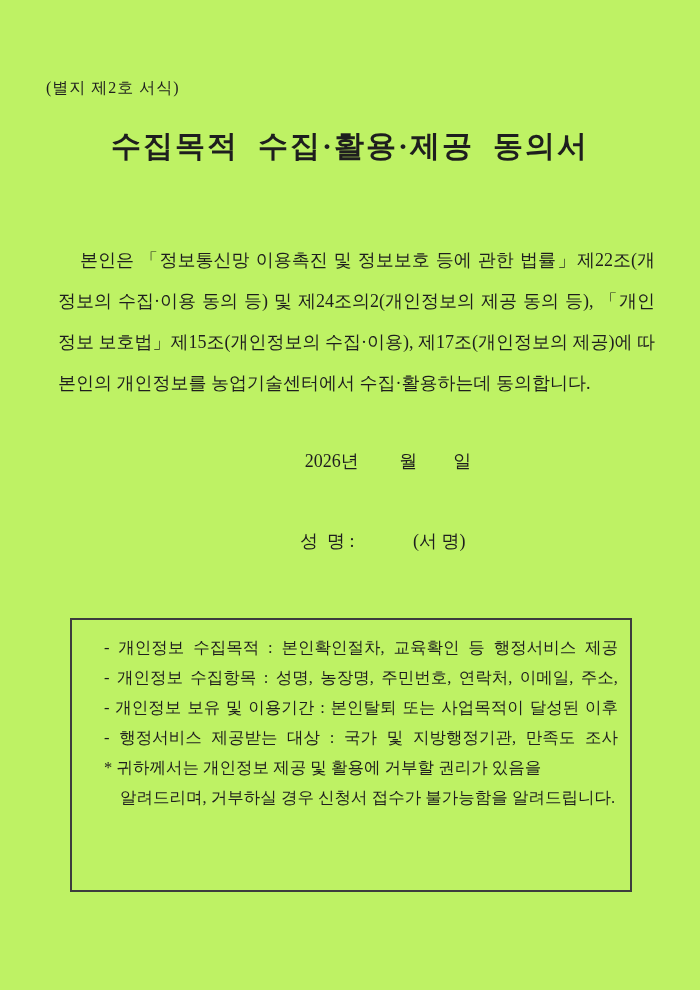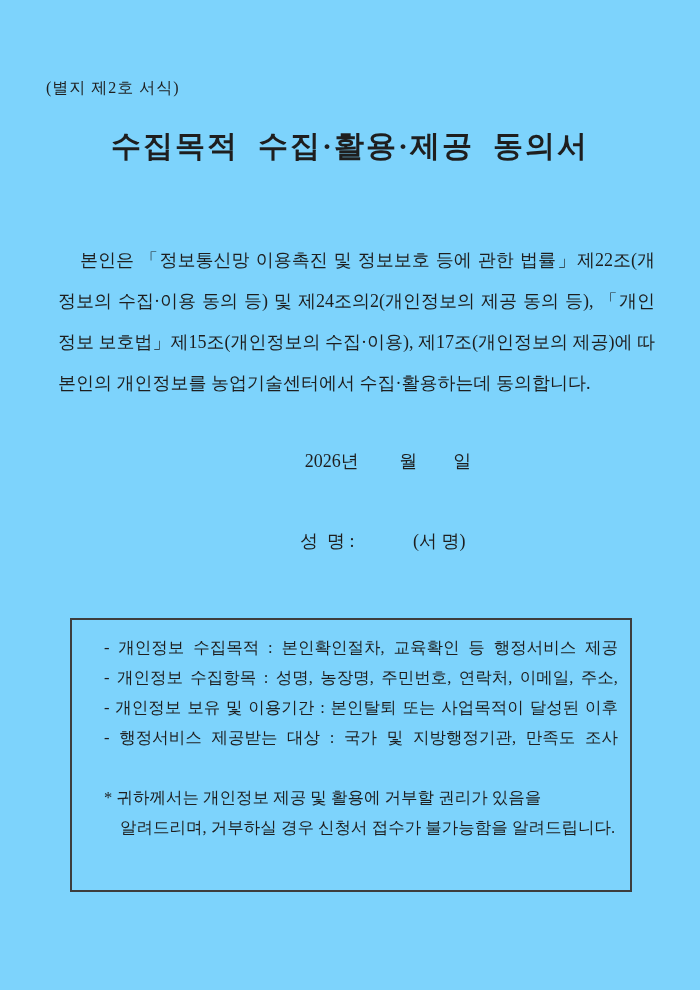--- a/index.html
+++ b/index.html
@@ -4,21 +4,21 @@
 <style>
   html, body {
     margin: 0;
     padding: 0;
     background: #ffffff;
   }
   .page {
     position: relative;
     width: 700px;
     height: 990px;
-    background: #7dd3fc;
+    background: #bef264;
     color: #1e1e1e;
     font-family: "Liberation Serif", "DejaVu Serif", serif;
     overflow: hidden;
   }
   .form-note {
     position: absolute;
     top: 78px;
     left: 46px;
     font-size: 16px;
     letter-spacing: 1px;
@@ -85,21 +85,20 @@
   }
   .box-line {
     height: 30px;
     line-height: 30px;
     overflow: hidden;
   }
   .cont-indent {
     padding-left: 153px;
   }
   .notice-gap {
-    margin-top: 30px;
   }
   .notice-cont {
     padding-left: 16px;
   }
 </style>
 </head>
 <body>
 
 <div class="page">
 

